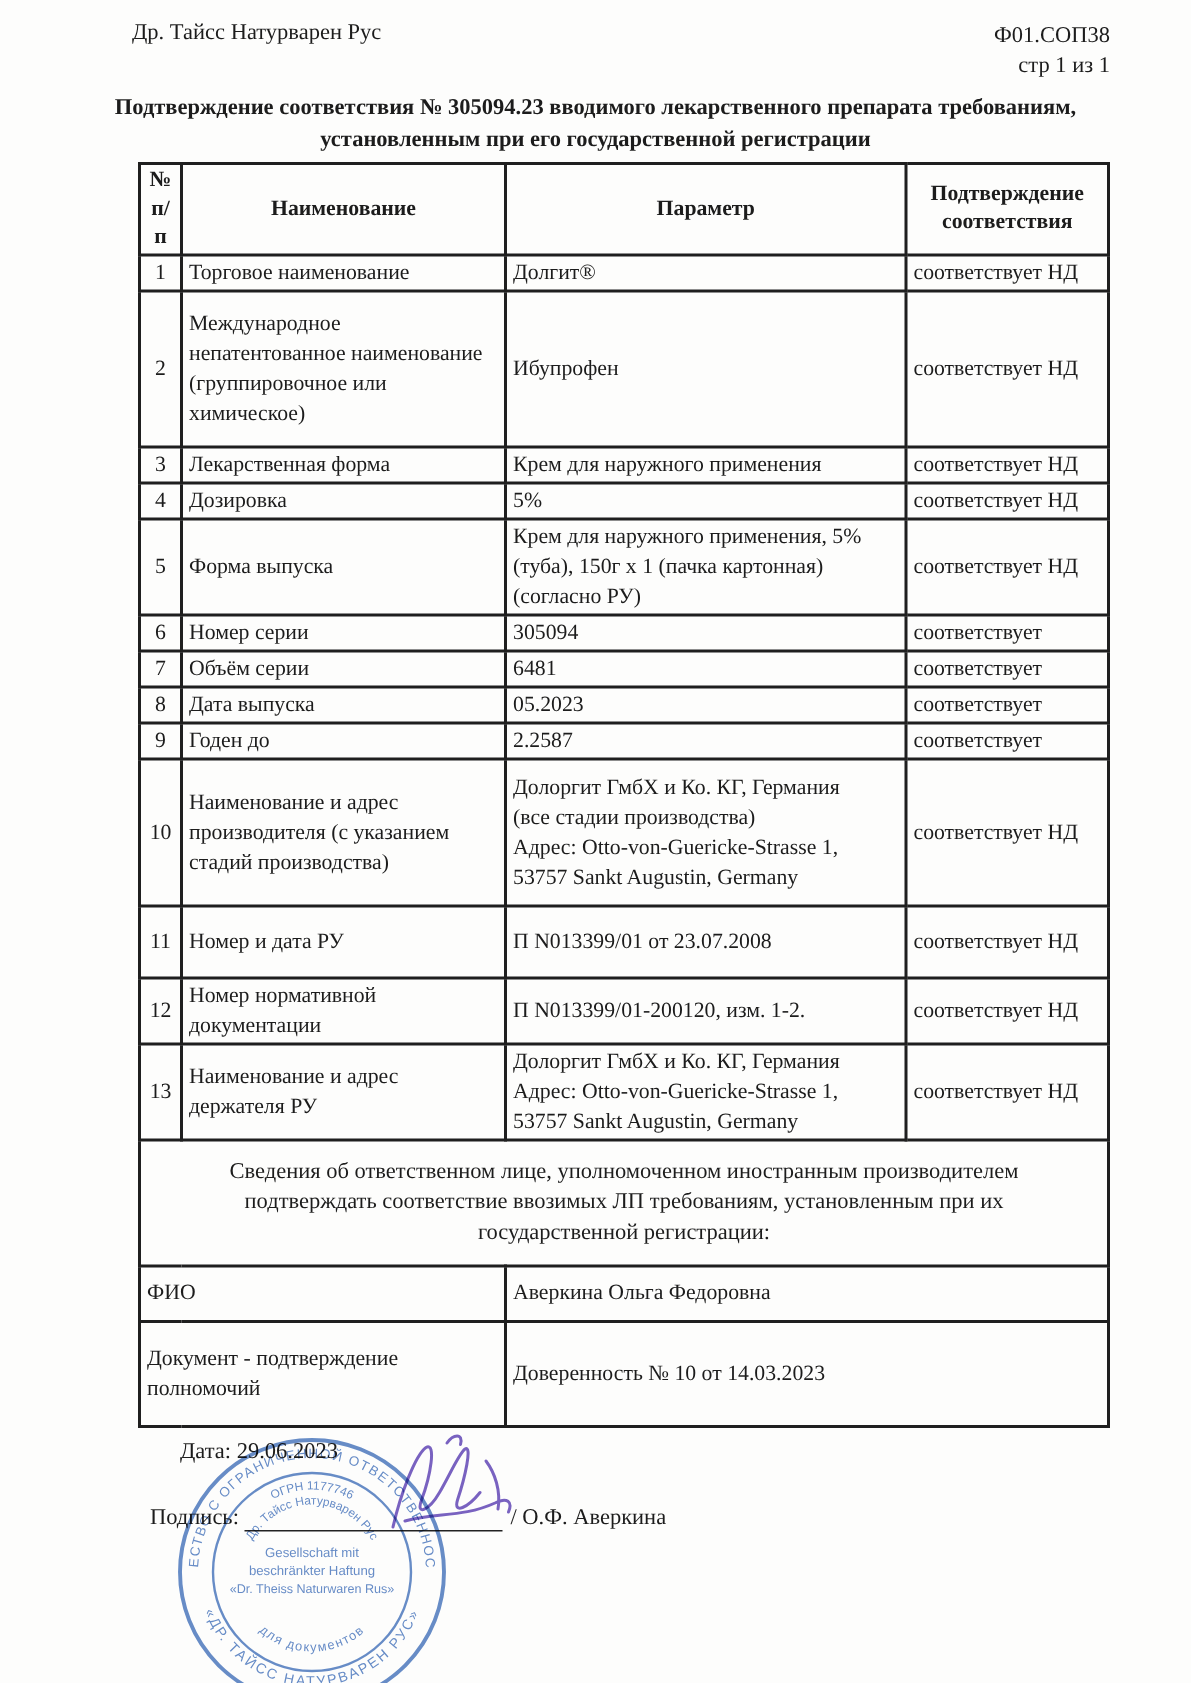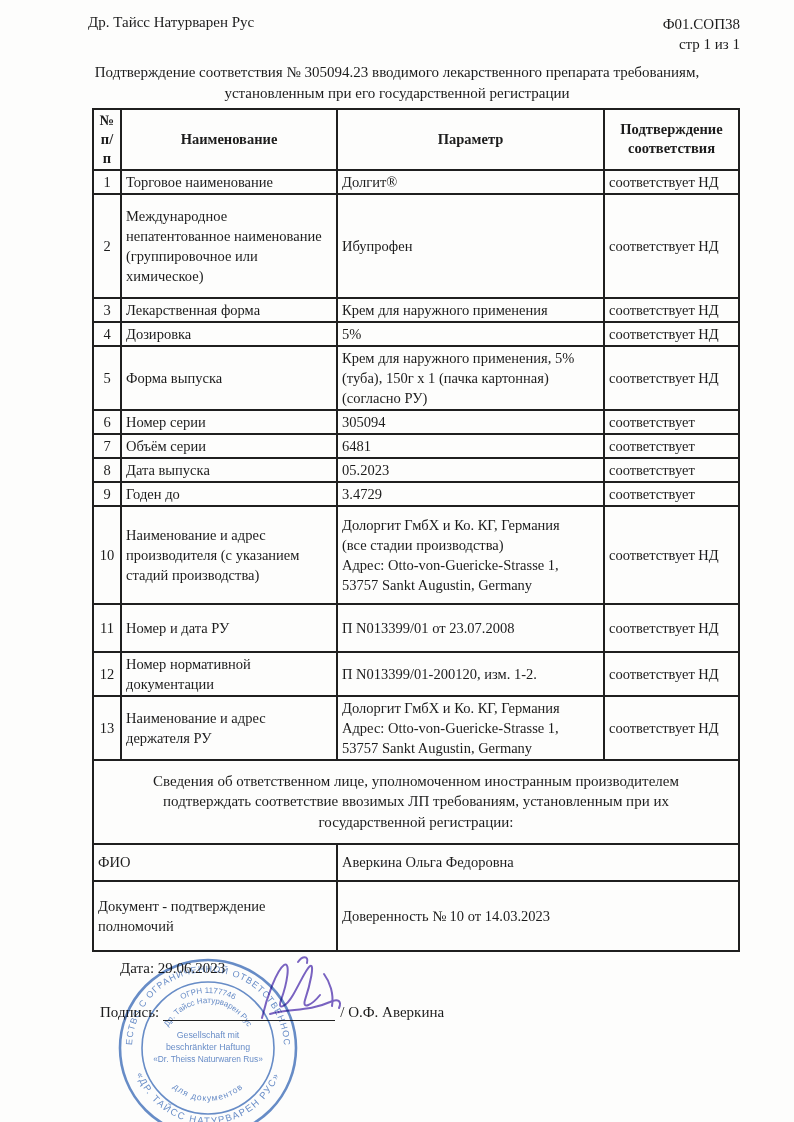--- a/index.html
+++ b/index.html
@@ -17,21 +17,21 @@
   .doc-header {
     display:flex; justify-content:space-between; align-items:flex-start;
     margin:14px 54px 0 88px;
     font-size:15px;
   }
   .doc-header .right { text-align:right; line-height:1.35; }
 
   
   .doc-title {
     text-align:center;
-    font-weight:normal;
+    font-weight:bold;
     font-size:15px;
     line-height:1.45;
     margin:7px 40px 3px 40px;
     white-space:pre-line;
   }
 
   
   table.conf {
     border-collapse:collapse;
     margin-left:92px;
@@ -165,21 +165,21 @@
       </tr>
       <tr style="height:22px">
         <td class="c-num">8</td>
         <td class="c-name">Дата выпуска</td>
         <td class="c-param">05.2023</td>
         <td class="c-conf">соответствует</td>
       </tr>
       <tr style="height:22px">
         <td class="c-num">9</td>
         <td class="c-name">Годен до</td>
-        <td class="c-param">3.4729</td>
+        <td class="c-param">2.2587</td>
         <td class="c-conf">соответствует</td>
       </tr>
       <tr style="height:98px">
         <td class="c-num">10</td>
         <td class="c-name">Наименование и адрес производителя (с указанием стадий производства)</td>
         <td class="c-param">Долоргит ГмбХ и Ко. КГ, Германия
 (все стадии производства)
 Адрес: Otto-von-Guericke-Strasse 1,
 53757 Sankt Augustin, Germany</td>
         <td class="c-conf">соответствует НД</td>

